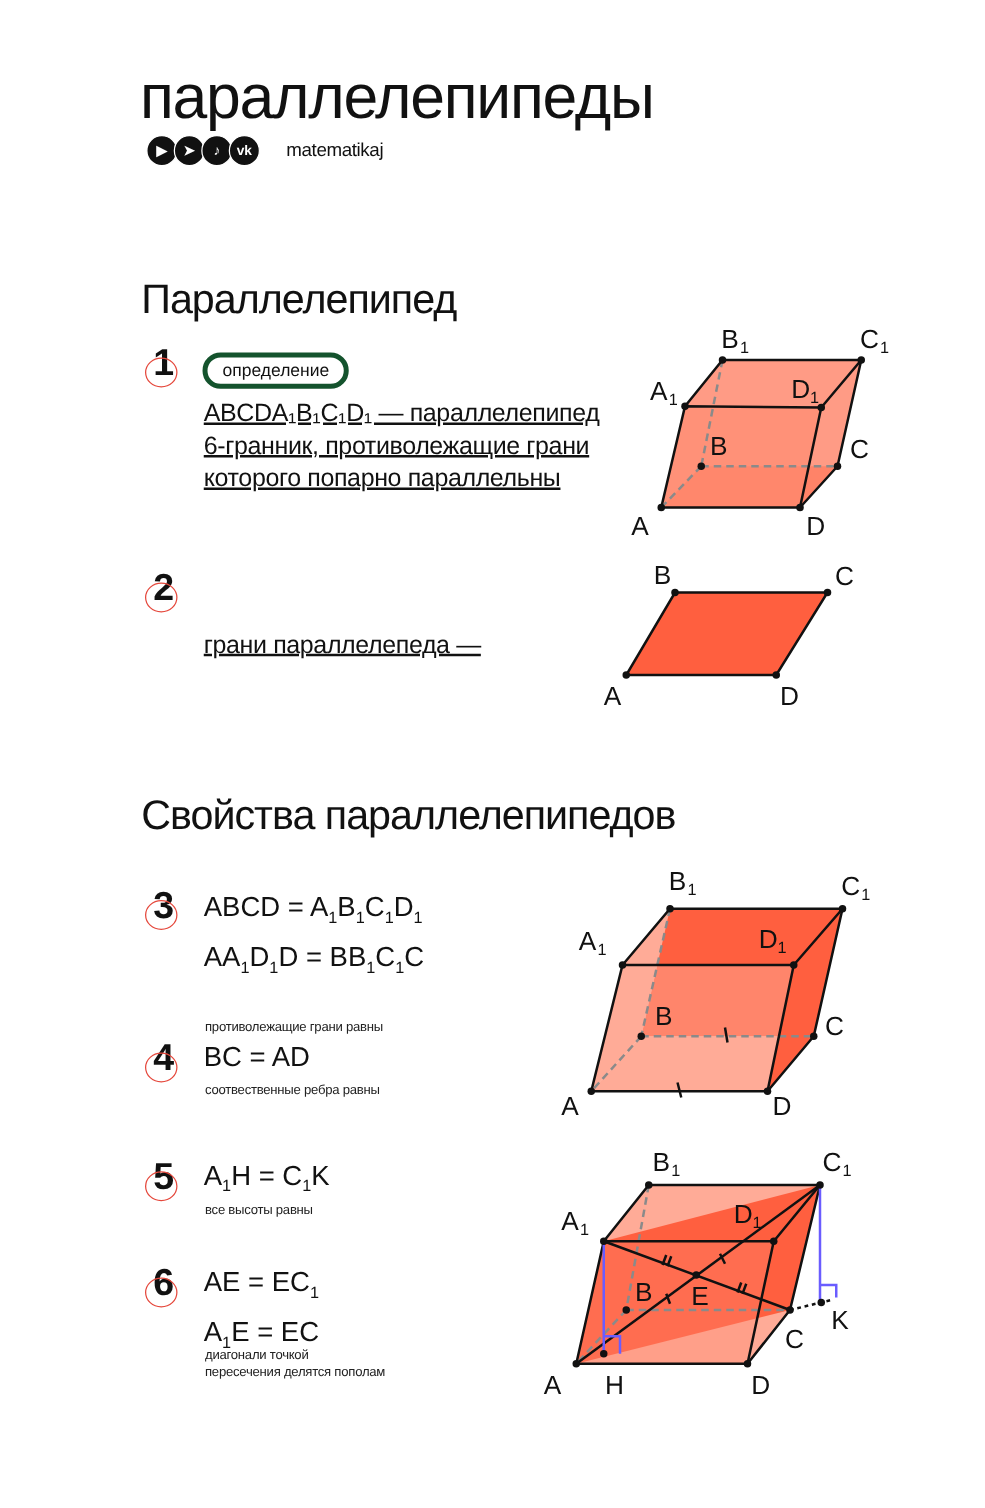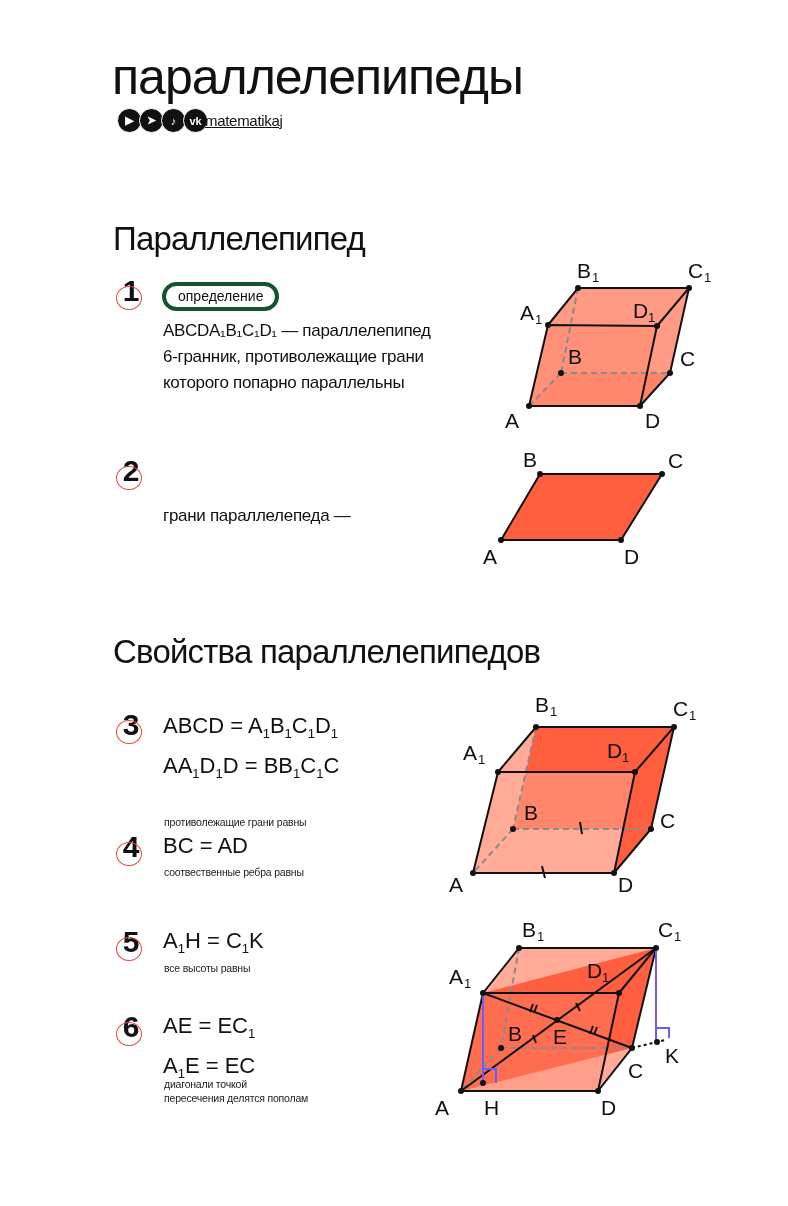--- a/index.html
+++ b/index.html
@@ -4,26 +4,26 @@
 <style>
   html, body { margin:0; padding:0; background:#ffffff; }
   body { width:788px; height:1206px; position:relative; overflow:hidden;
          font-family:"Liberation Sans", sans-serif; color:#111; }
   .abs { position:absolute; }
   .title { left:112px; top:52px; font-size:50px; letter-spacing:-1px; line-height:1; font-weight:400; }
   .social { left:117px; top:108px; display:flex; align-items:center; }
   .social .ico { width:23px; height:23px; border-radius:50%; background:#111; color:#fff;
                  display:flex; align-items:center; justify-content:center; font-size:11px; font-weight:bold;
                  margin-right:-3px; border:1px solid #fff; }
-  .social .handle { margin-left:0; font-size:15px; letter-spacing:-0.3px;text-decoration:underline; }
+  .social .handle { margin-left:24px; font-size:15px; letter-spacing:-0.3px; }
   .h2 { font-size:33px; letter-spacing:-0.8px; line-height:1; }
   .num { font-size:30px; font-weight:bold; line-height:1; width:26px; text-align:center; }
   .num .ring { position:absolute; left:-2px; top:10px; width:24px; height:22px; border:1.5px solid #e5483c; border-radius:50%; }
   .pill { border:4px solid #14532d; border-radius:16px; padding:2px 12px 3px; font-size:14px; }
-  .body-text { font-size:17px; line-height:26px; letter-spacing:-0.3px; }
+  .body-text { font-size:20px; line-height:26px; letter-spacing:-0.3px;text-decoration:underline; }
   .eq { font-size:22px; line-height:32px; letter-spacing:0px; }
   .eq sub { font-size:13px; vertical-align:-5px; }
   .note { font-size:10.5px; letter-spacing:-0.2px; color:#222; }
   svg text { font-family:"Liberation Sans", sans-serif; font-size:21px; fill:#111; }
   svg text.s { font-size:13px; }
 </style>
 </head>
 <body>
 
 <div class="abs title">параллелепипеды</div>

